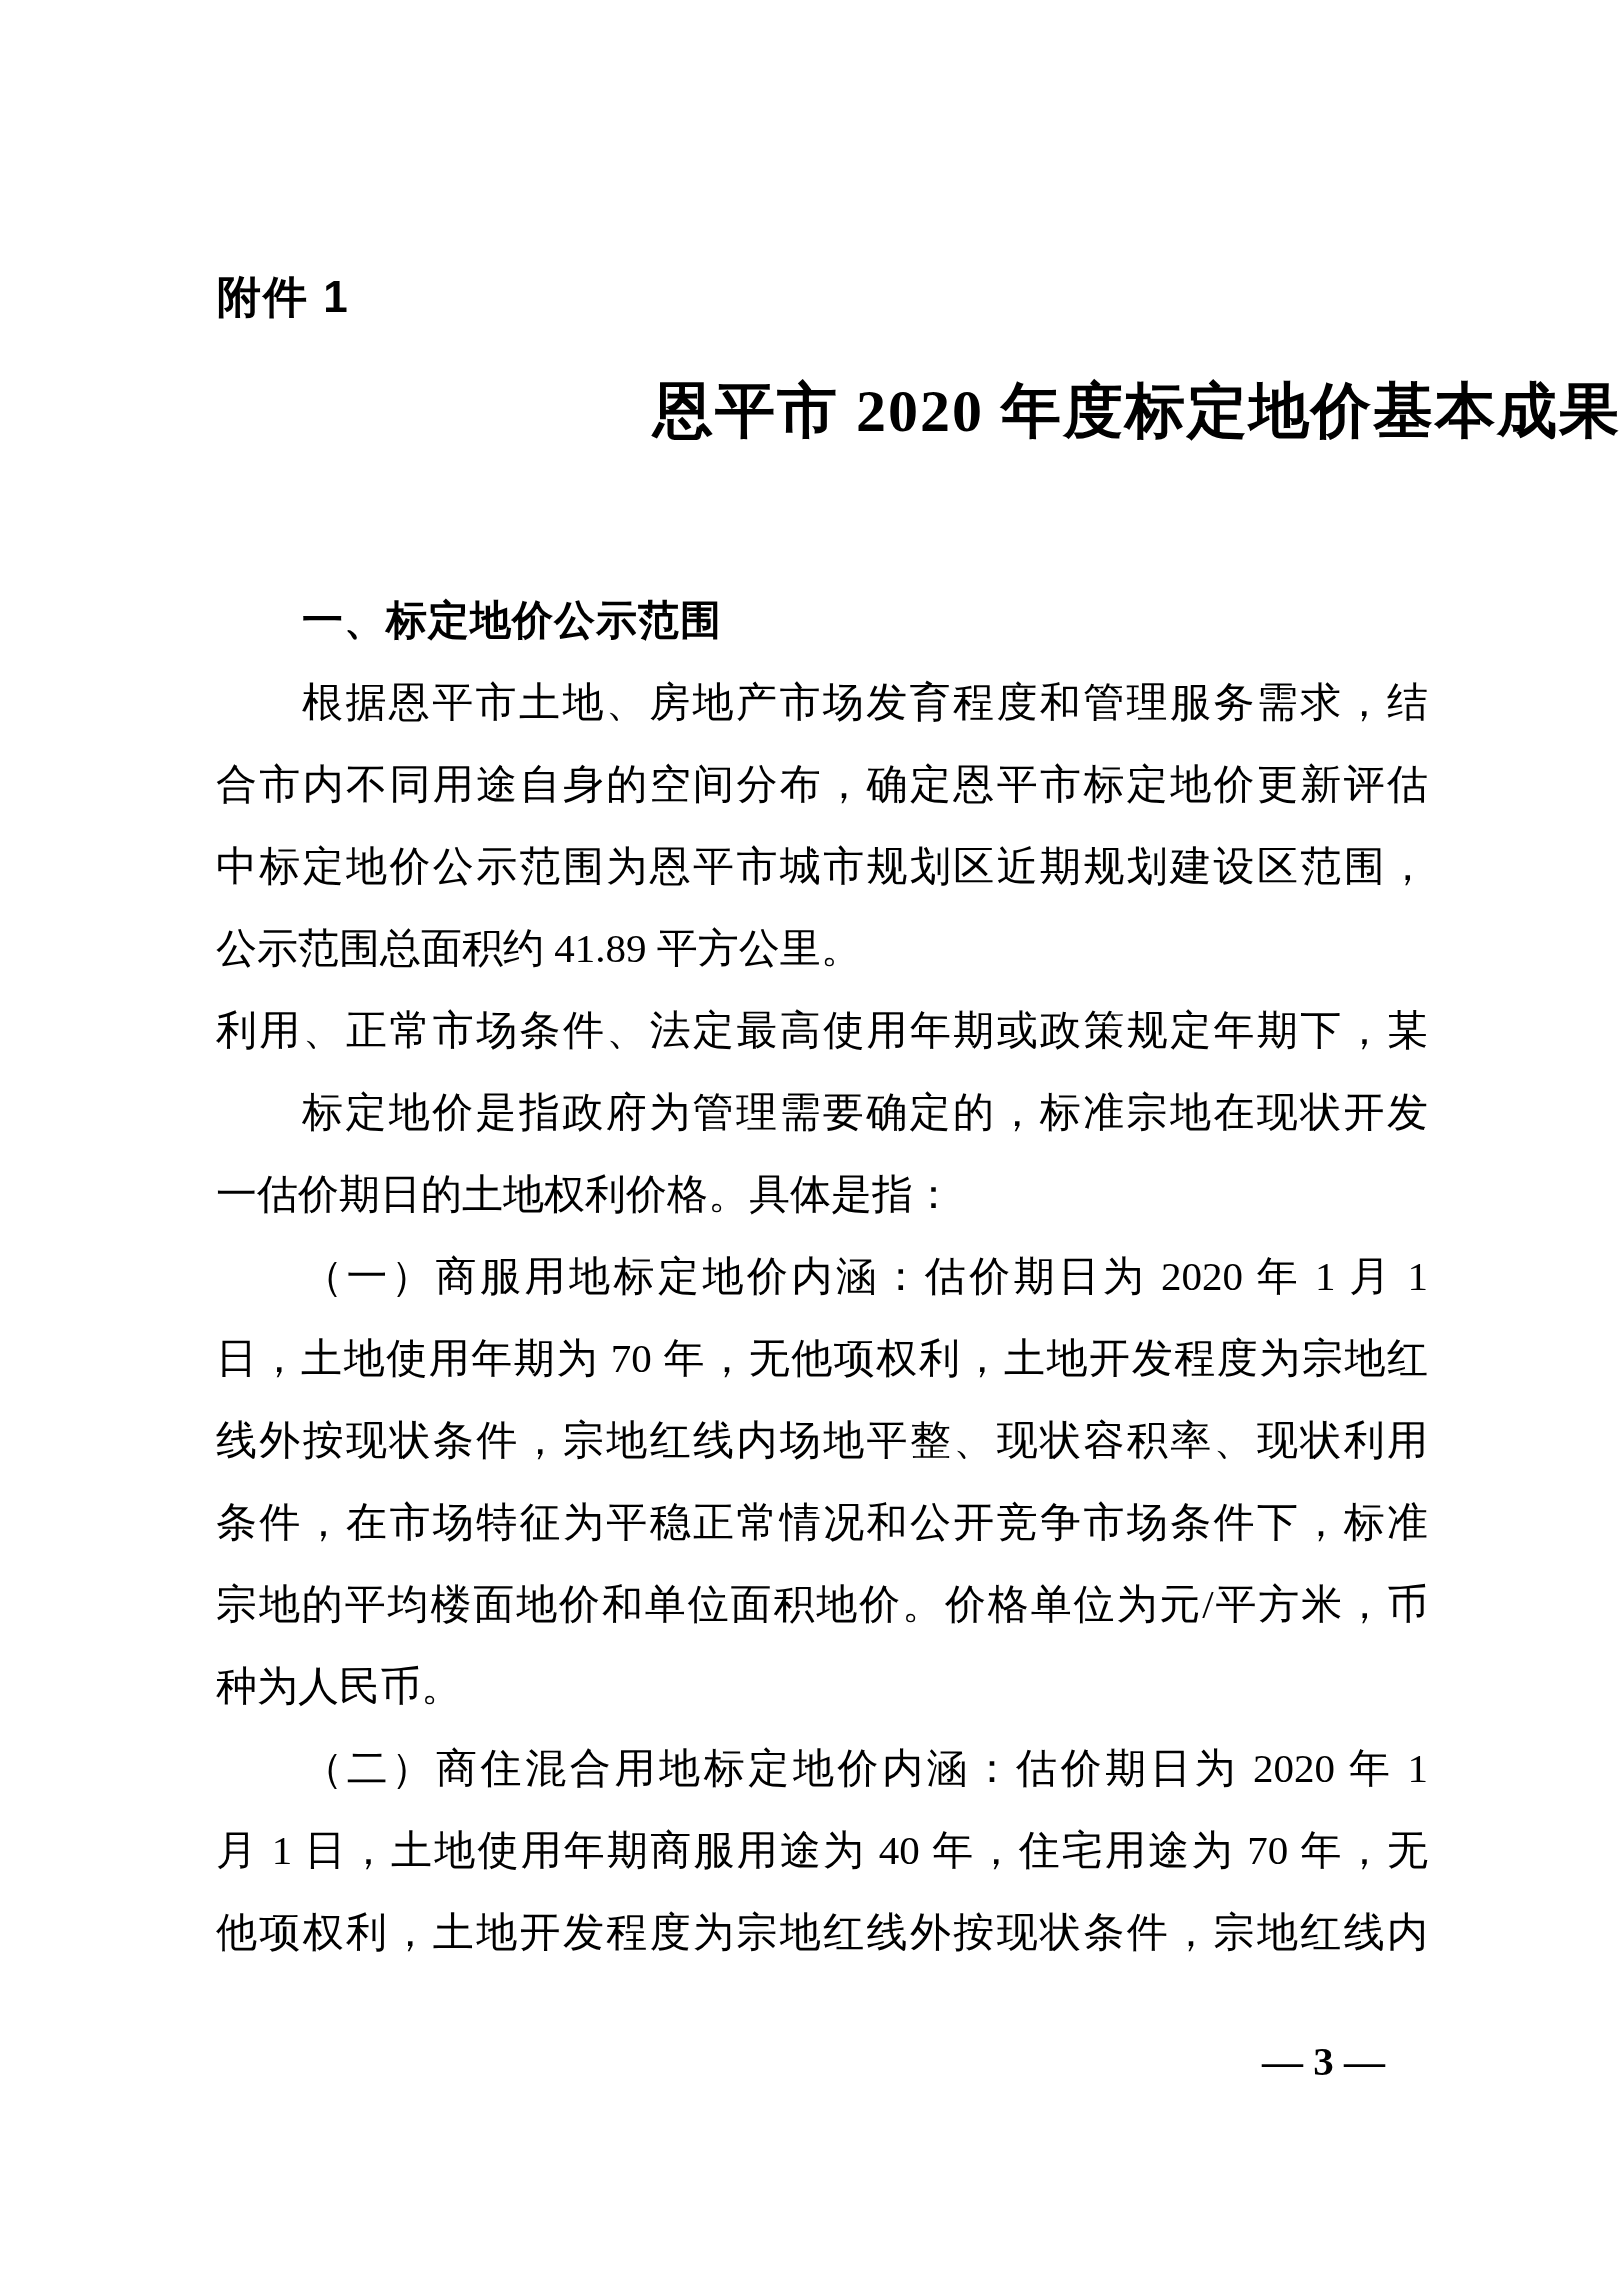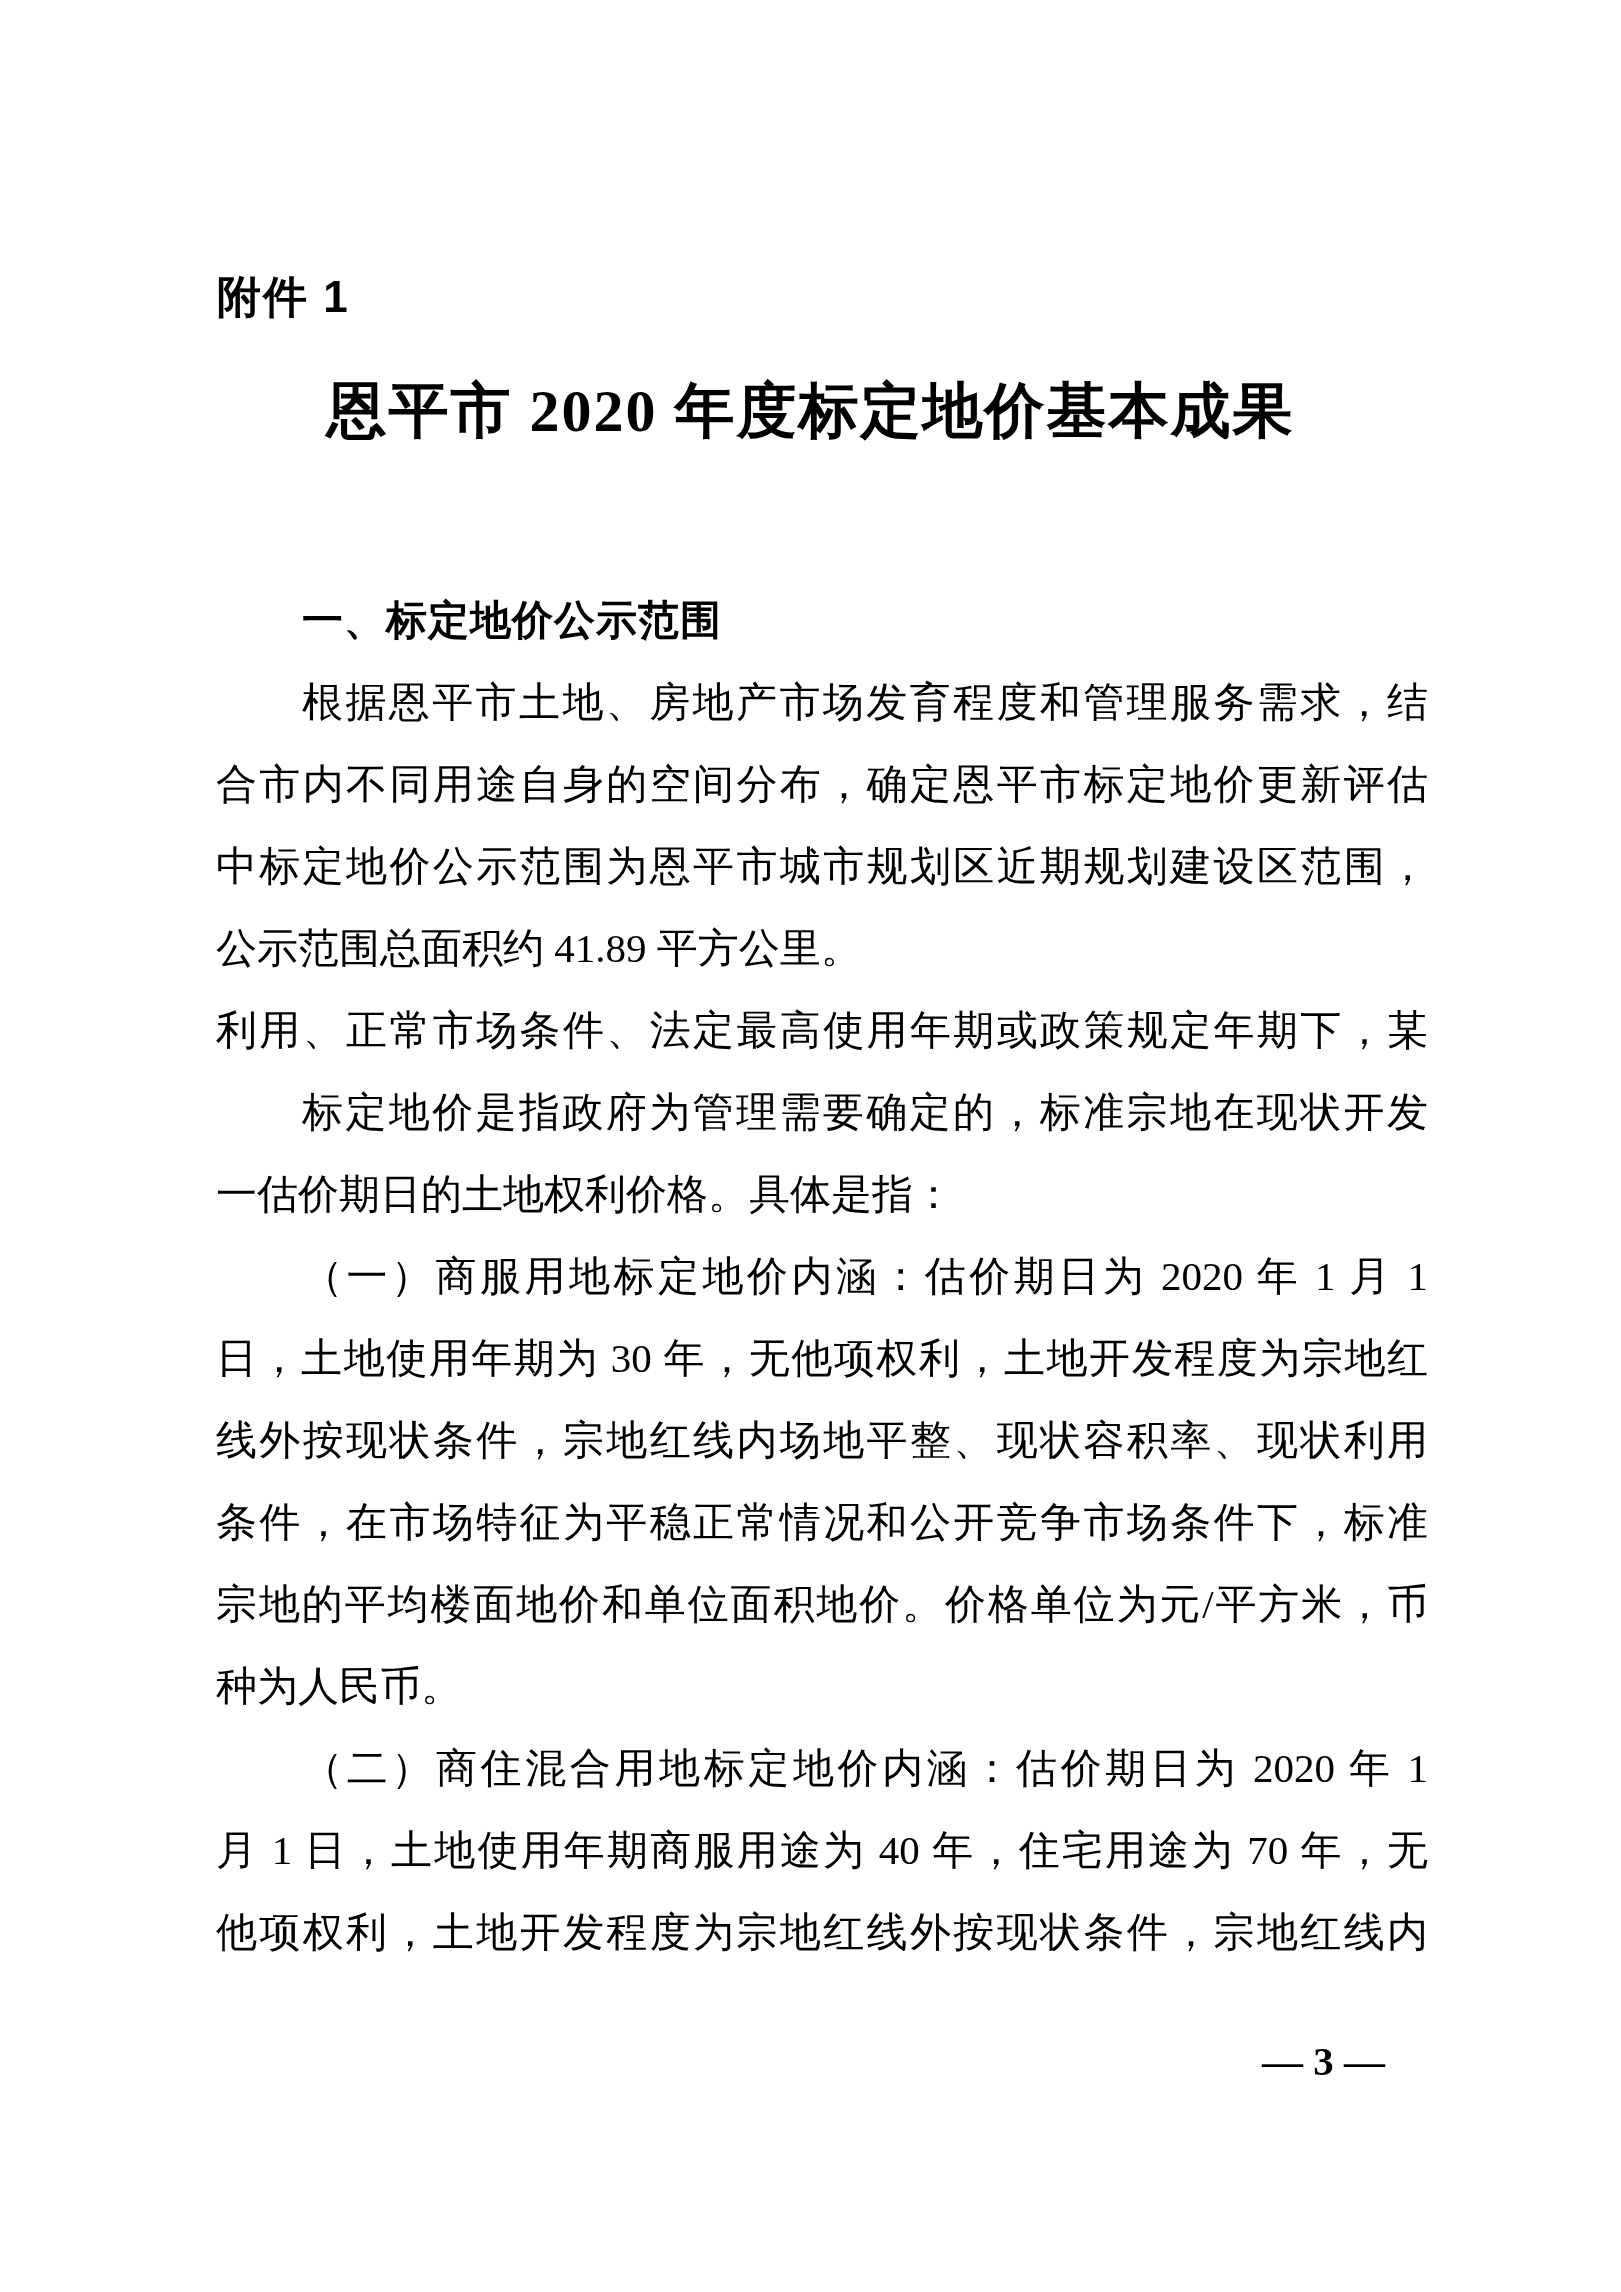--- a/index.html
+++ b/index.html
@@ -25,21 +25,21 @@
     line-height: 59px;
     letter-spacing: 2px;
     white-space: nowrap;
   }
   .doc-title {
     position: absolute;
     left: 0;
     top: 370px;
     width: 100%;
     margin: 0;
-    text-align: center;
+    text-align: right;
     font-family: "Liberation Serif", serif;
     font-weight: bold;
     font-size: 60px;
     line-height: 83px;
     letter-spacing: 2px;
     white-space: nowrap;
   }
   .content {
     position: absolute;
     left: 216px;
@@ -96,21 +96,21 @@
     <div class="line just">合市内不同用途自身的空间分布，确定恩平市标定地价更新评估</div>
     <div class="line just">中标定地价公示范围为恩平市城市规划区近期规划建设区范围，</div>
     <div class="line">公示范围总面积约 41.89 平方公里。</div>
 
 
     <div class="line just">利用、正常市场条件、法定最高使用年期或政策规定年期下，某</div>
     <div class="line just indent">标定地价是指政府为管理需要确定的，标准宗地在现状开发</div>
     <div class="line">一估价期日的土地权利价格。具体是指：</div>
 
     <div class="line just indent">（一）商服用地标定地价内涵：估价期日为 2020 年 1 月 1</div>
-    <div class="line just">日，土地使用年期为 30 年，无他项权利，土地开发程度为宗地红</div>
+    <div class="line just">日，土地使用年期为 70 年，无他项权利，土地开发程度为宗地红</div>
     <div class="line just">线外按现状条件，宗地红线内场地平整、现状容积率、现状利用</div>
     <div class="line just">条件，在市场特征为平稳正常情况和公开竞争市场条件下，标准</div>
     <div class="line just">宗地的平均楼面地价和单位面积地价。价格单位为元/平方米，币</div>
     <div class="line">种为人民币。</div>
 
     <div class="line just indent">（二）商住混合用地标定地价内涵：估价期日为 2020 年 1</div>
     <div class="line just">月 1 日，土地使用年期商服用途为 40 年，住宅用途为 70 年，无</div>
     <div class="line just">他项权利，土地开发程度为宗地红线外按现状条件，宗地红线内</div>
 
   </div>

